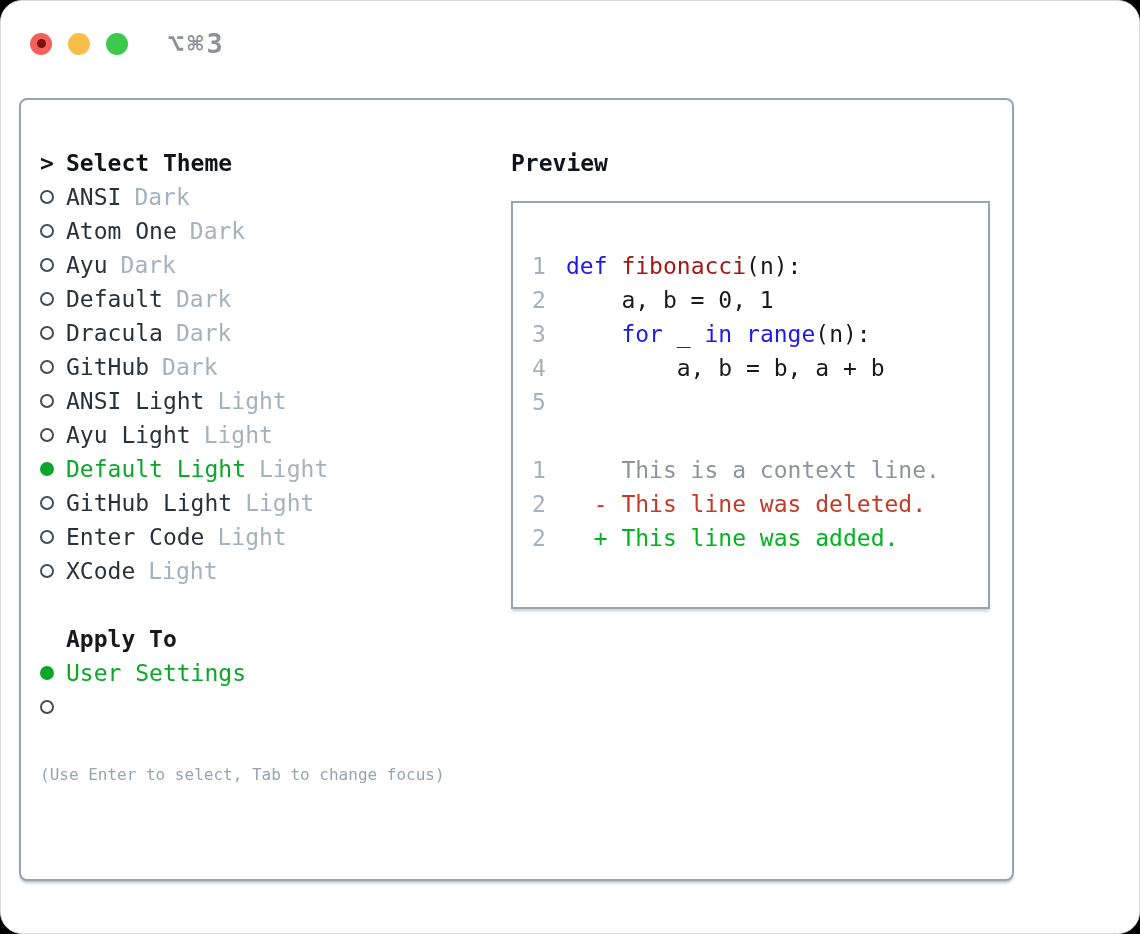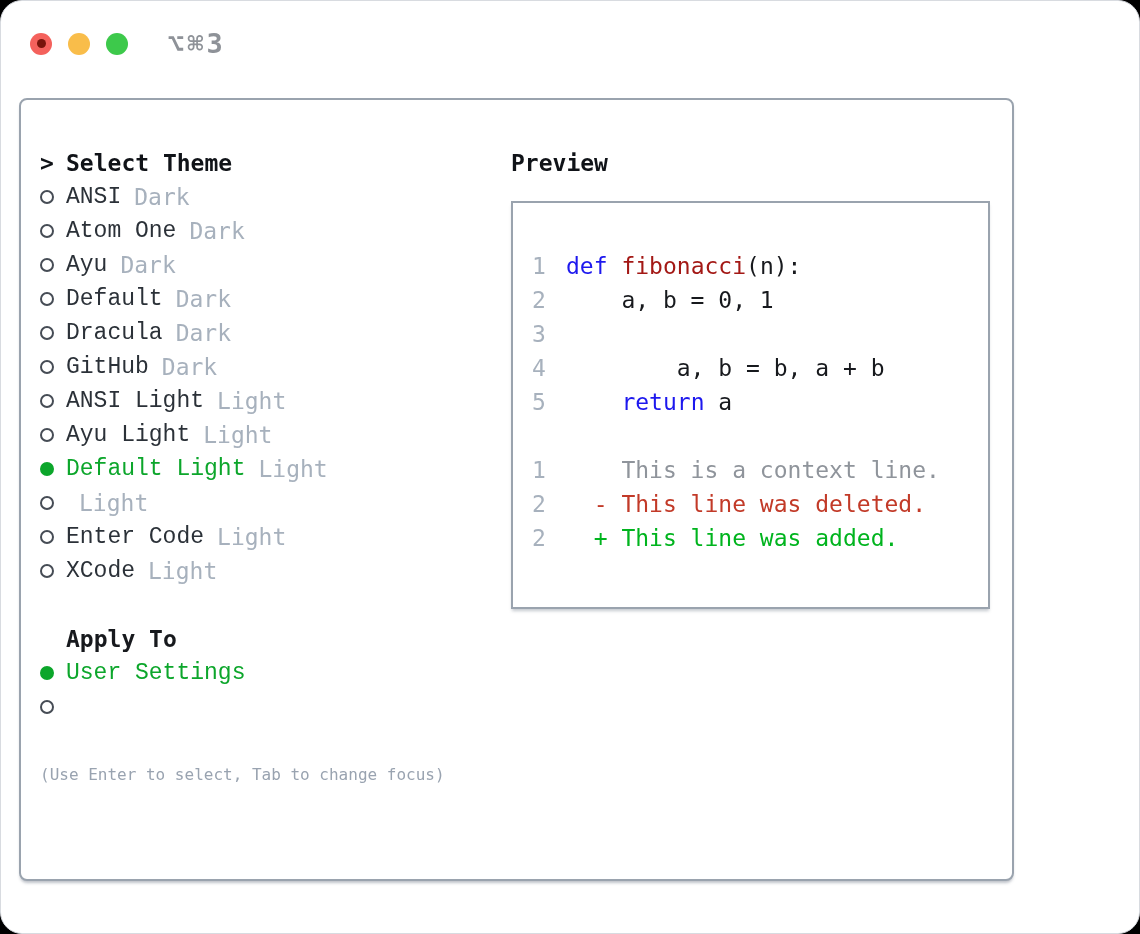--- a/index.html
+++ b/index.html
@@ -24,21 +24,21 @@
          box-shadow:0 3px 3px -1px rgba(110,120,135,.45);
          padding:46px 0 0 19px;display:flex;background:#fff;}
   .left-col{width:471px;flex:none;}
   .right-col{width:479px;flex:none;}
   .row{height:34px;display:flex;align-items:center;font-size:23px;white-space:pre;}
   .marker{width:26px;flex:none;font-weight:700;color:#101318;}
   .header-label{font-weight:700;color:#101318;}
   .bullet{width:14px;height:14px;border-radius:50%;border:2px solid #464c55;
           box-sizing:border-box;margin-right:12px;flex:none;background:transparent;}
   .bullet.filled{background:var(--accent-green);border-color:var(--accent-green);}
-  .tname{color:var(--text-dark);font-family:Liberation Mono, monospace;}
+  .tname{color:var(--text-dark);}
   .tvariant{color:var(--muted-gray);margin-left:13px;}
   .selected .tname{color:var(--accent-green);}
   .spacer{height:34px;}
   .indent-header{padding-left:26px;}
   .hint{width:435px;color:var(--hint-gray);font-size:16px;line-height:34px;}
   
   .preview-box{width:479px;height:408px;box-sizing:border-box;margin-top:21px;
                border:2px solid var(--border-gray);
                box-shadow:0 3px 3px -1px rgba(110,120,135,.4);
                padding:46px 0 0 19px;background:#fff;}
@@ -124,20 +124,21 @@
   </div>
 
   <div class="row theme-row selected">
     <span class="bullet filled"></span>
     <span class="tname">Default Light</span>
     <span class="tvariant">Light</span>
   </div>
 
   <div class="row theme-row">
     <span class="bullet"></span>
+    <span class="tname">GitHub Light</span>
     <span class="tvariant">Light</span>
   </div>
 
   <div class="row theme-row">
     <span class="bullet"></span>
     <span class="tname">Enter Code</span>
     <span class="tvariant">Light</span>
   </div>
 
   <div class="row theme-row">
@@ -178,28 +179,28 @@
             <div class="pline">
               <span class="lnum">1</span>
               <span class="lcode"><span class="tok tok-kw">def</span><span class="tok tok-pl"> </span><span class="tok tok-fn">fibonacci</span><span class="tok tok-pl">(n):</span></span>
             </div>
             <div class="pline">
               <span class="lnum">2</span>
               <span class="lcode"><span class="tok tok-pl">    a, b = 0, 1</span></span>
             </div>
             <div class="pline">
               <span class="lnum">3</span>
+              <span class="lcode"><span class="tok tok-pl">    </span><span class="tok tok-kw">for</span><span class="tok tok-pl"> _ </span><span class="tok tok-kw">in</span><span class="tok tok-pl"> </span><span class="tok tok-kw">range</span><span class="tok tok-pl">(n):</span></span>
             </div>
             <div class="pline">
               <span class="lnum">4</span>
               <span class="lcode"><span class="tok tok-pl">        a, b = b, a + b</span></span>
             </div>
             <div class="pline">
               <span class="lnum">5</span>
-              <span class="lcode"><span class="tok tok-pl">    </span><span class="tok tok-kw">return</span><span class="tok tok-pl"> a</span></span>
             </div>
             <div class="pline">
               <span class="lnum"></span>
               <span class="lcode"></span>
             </div>
             <div class="pline">
               <span class="lnum">1</span>
               <span class="lcode"><span class="tok tok-ctx">    This is a context line.</span></span>
             </div>
             <div class="pline">

